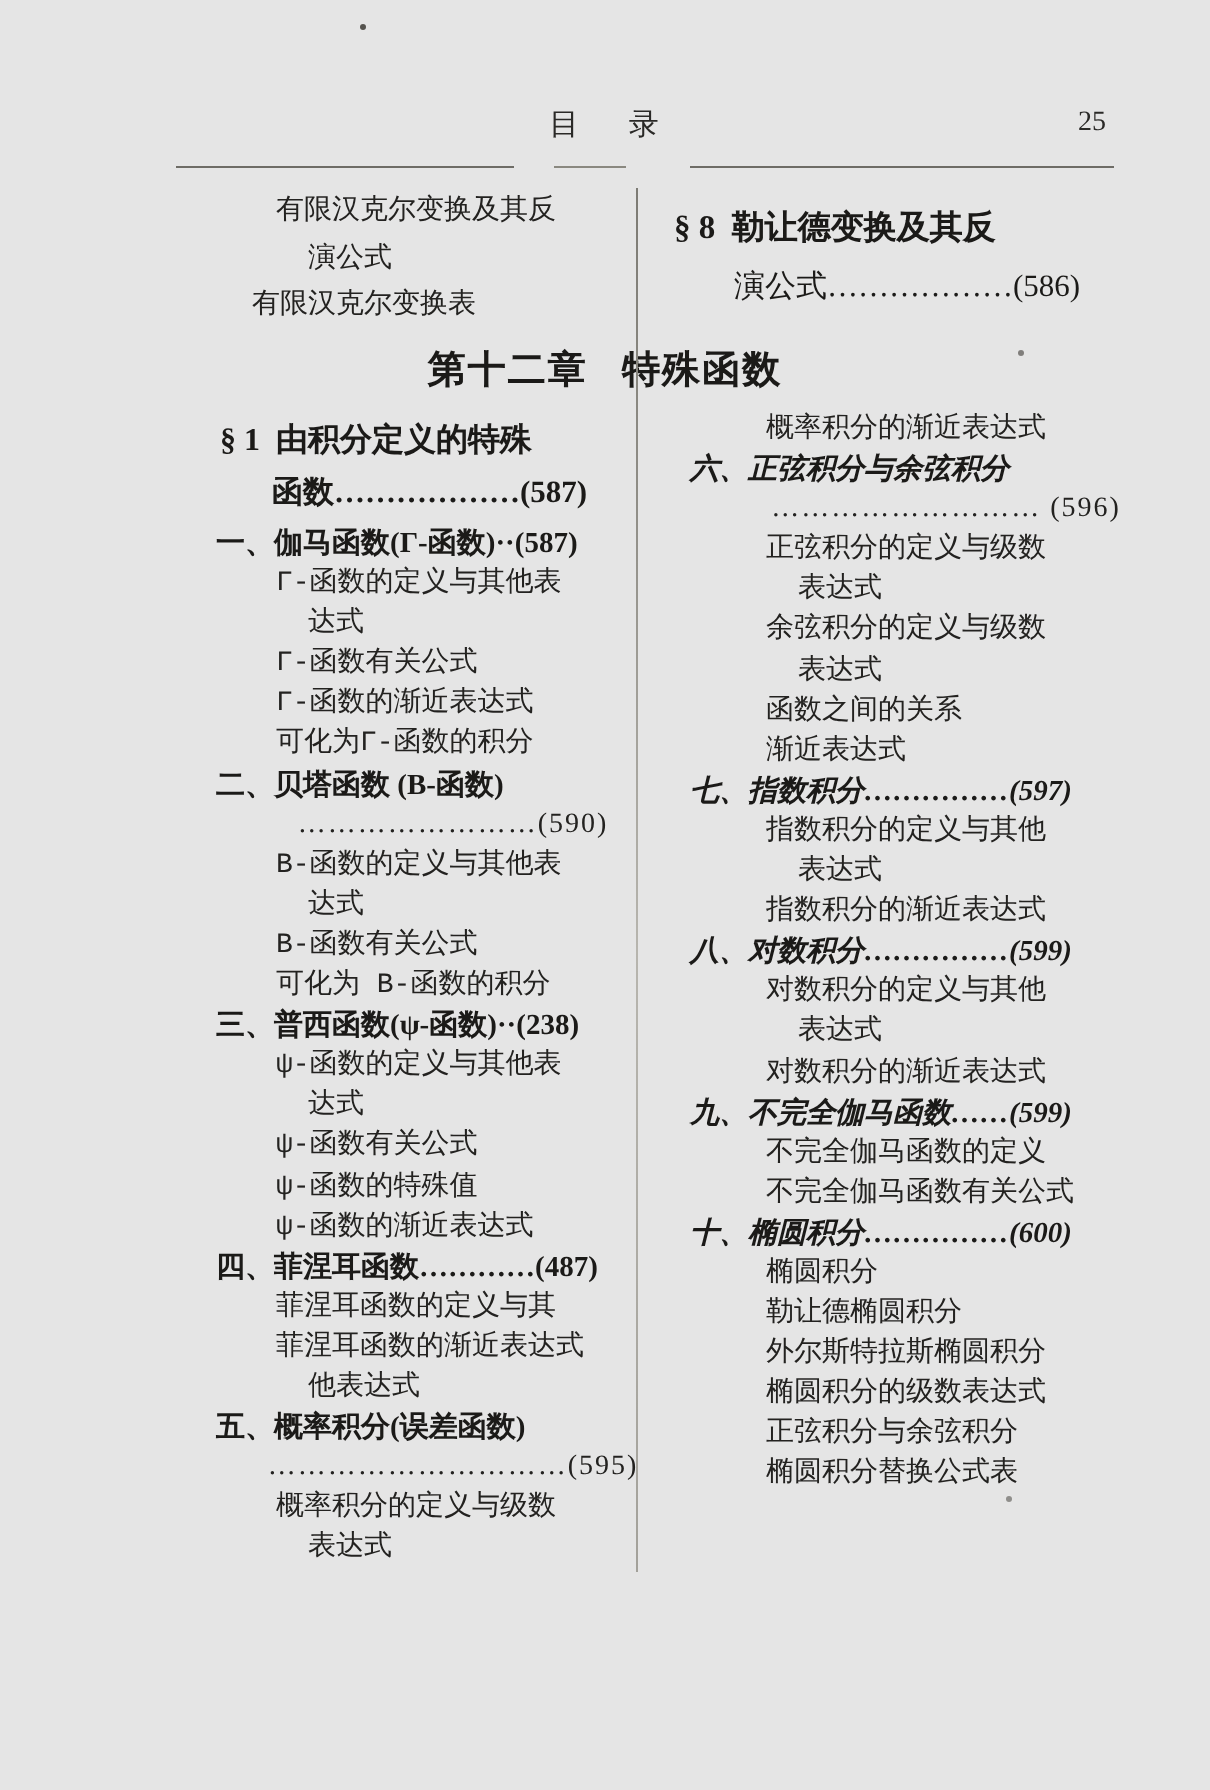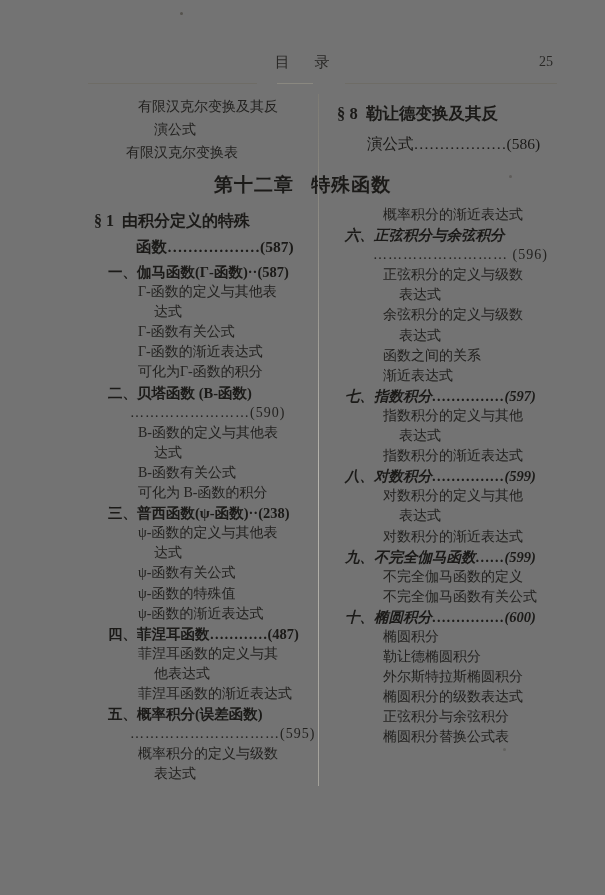--- a/index.html
+++ b/index.html
@@ -5,21 +5,21 @@
   html,body { margin:0; padding:0; }
   body {
     width:605px; height:895px;
     background:#ffffff;
     font-family:"Liberation Serif","DejaVu Serif",serif;
     color:#1d1c1a;
     position:relative; overflow:hidden;
   }
   .page {
     position:absolute; inset:0;
-    background:#737373;
+    background:#e5e5e5;
   }
   
   .header-title {
     position:absolute; top:53px; left:0; right:0;
     text-align:center; font-size:15px; letter-spacing:1px;
     white-space:pre; color:#2a2927;
   }
   .page-number {
     position:absolute; top:54px; right:52px;
     font-size:14px; color:#2a2927;
@@ -42,28 +42,28 @@
   .left-column  { position:absolute; top:208px; left:88px;  width:235px; }
   .right-column { position:absolute; top:205px; left:333px; width:240px; }
   .column-divider {
     position:absolute; left:318px; top:94px; width:1px; height:692px;
     background:linear-gradient(to bottom,#7d7b74 0%,#8f8d86 22%,#b7b5ae 55%,#a3a19a 100%);
   }
   
   .line { white-space:pre; height:20.1px; line-height:20.1px; font-size:14px; color:#232220; }
   .top-left-block .line { height:23px; line-height:23px; }
   .top-right-block .line { height:30px; line-height:30px; }
-  .sub1 { padding-left:50px; }
+  .sub1 { padding-left:50px;font-family:Liberation Mono, monospace; }
   .sub2 { padding-left:66px; }
   .subB { padding-left:38px; }
   .num  { padding-left:20px; font-weight:bold; font-size:14.5px; color:#1b1a18; }
   .right-column .num { padding-left:12px;font-style:italic; }
-  .dots { padding-left:42px; letter-spacing:1px; }
+  .dots { padding-left:42px; letter-spacing:1px;text-align:center; }
   .right-column .dots { padding-left:40px; }
-  .sec  { padding-left:6px;  font-weight:bold; font-size:16px; height:27px; line-height:25px; color:#1b1a18; }
+  .sec  { padding-left:6px;  font-weight:bold; font-size:16px; height:27px; line-height:25px; color:#1b1a18;margin-left:16px; }
   .sec2 { padding-left:48px; font-weight:bold; font-size:15.5px; height:27px; line-height:24px; color:#1b1a18; }
   .sec8  { padding-left:4px;  font-weight:bold; font-size:16.5px; color:#1b1a18; }
   .sec8b { padding-left:34px; font-weight:normal; font-size:15.5px; color:#1b1a18; }
   
   .speck { position:absolute; background:#55534e; border-radius:50%; }
   .speck-1 { left:180px; top:12px;  width:3px; height:3px; }
   .speck-2 { left:509px; top:175px; width:3px; height:3px; opacity:.7; }
   .speck-3 { left:503px; top:748px; width:3px; height:3px; opacity:.6; }
 </style>
 </head>
@@ -108,22 +108,22 @@
       <div class="line sub1">B-函数有关公式</div>
       <div class="line sub1">可化为 B-函数的积分</div>
       <div class="line num">三、普西函数(ψ-函数)··(238)</div>
       <div class="line sub1">ψ-函数的定义与其他表</div>
       <div class="line sub2">达式</div>
       <div class="line sub1">ψ-函数有关公式</div>
       <div class="line sub1">ψ-函数的特殊值</div>
       <div class="line sub1">ψ-函数的渐近表达式</div>
       <div class="line num">四、菲涅耳函数…………(487)</div>
       <div class="line sub1">菲涅耳函数的定义与其</div>
+      <div class="line sub1">菲涅耳函数的渐近表达式</div>
       <div class="line sub2">他表达式</div>
-      <div class="line sub1">菲涅耳函数的渐近表达式</div>
       <div class="line num">五、概率积分(误差函数)</div>
       <div class="line dots">…………………………(595)</div>
       <div class="line sub1">概率积分的定义与级数</div>
       <div class="line sub2">表达式</div>
     </div>
   <div class="right-column">
       <div class="line sub1">概率积分的渐近表达式</div>
       <div class="line num">六、正弦积分与余弦积分</div>
       <div class="line dots">……………………… (596)</div>
       <div class="line sub1">正弦积分的定义与级数</div>

